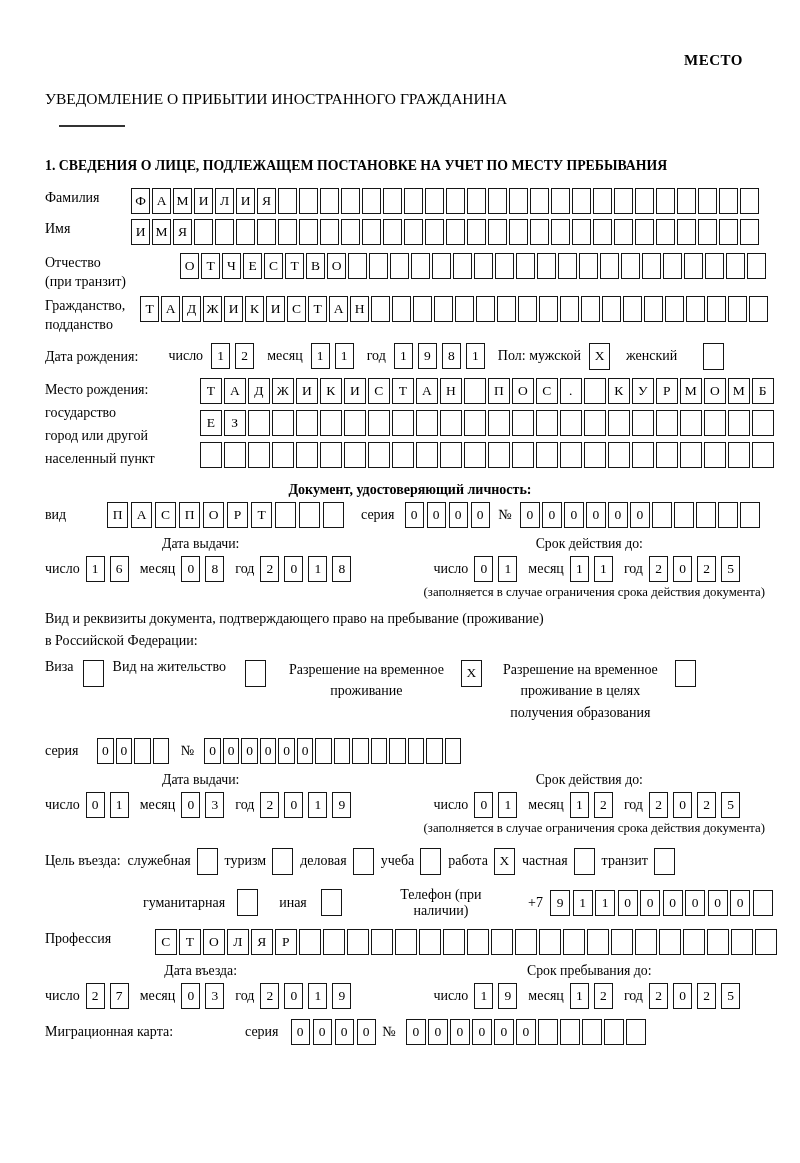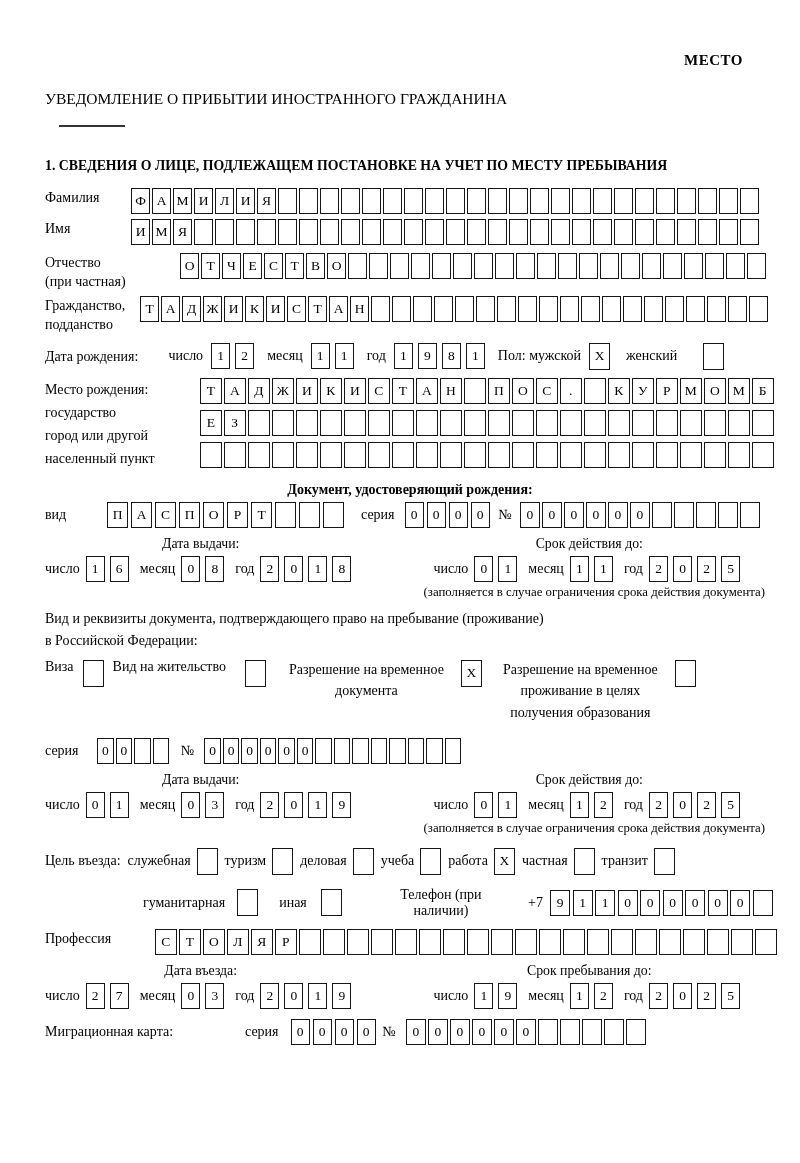--- a/index.html
+++ b/index.html
@@ -155,21 +155,21 @@
         <span class="bx"></span>
         <span class="bx"></span>
         <span class="bx"></span>
         <span class="bx"></span>
       </span>
   </div>
 
   <div class="row mt8">
     <span class="lab w135">
       <span>Отчество</span><br>
-      <span>(при частная)</span>
+      <span>(при транзит)</span>
     </span>
     <span class="cells c28">
         <span class="bx">О</span>
         <span class="bx">Т</span>
         <span class="bx">Ч</span>
         <span class="bx">Е</span>
         <span class="bx">С</span>
         <span class="bx">Т</span>
         <span class="bx">В</span>
         <span class="bx">О</span>
@@ -347,21 +347,21 @@
           <span class="bx"></span>
           <span class="bx"></span>
           <span class="bx"></span>
           <span class="bx"></span>
           <span class="bx"></span>
           <span class="bx"></span>
         </span>
     </span>
   </div>
 
-  <div class="doc-hdr">Документ, удостоверяющий рождения:</div>
+  <div class="doc-hdr">Документ, удостоверяющий личность:</div>
 
   <div class="row mt4" style="align-items:center;">
     <span class="lab w62">вид</span>
     <span class="cells c10">
         <span class="bx">П</span>
         <span class="bx">А</span>
         <span class="bx">С</span>
         <span class="bx">П</span>
         <span class="bx">О</span>
         <span class="bx">Р</span>
@@ -450,21 +450,21 @@
     <span>Виза</span>
     <span class="cells ccb">
         <span class="bx"></span>
       </span>
     <span style="margin-left:0;">Вид на жительство</span>
     <span class="cells ccb" style="margin-left:10px;">
         <span class="bx"></span>
       </span>
     <span class="opt-center" style="margin-left:14px;">
       <span>Разрешение на временное</span><br>
-      <span>документа</span>
+      <span>проживание</span>
     </span>
     <span class="cells ccb" style="margin-left:8px;">
         <span class="bx">X</span>
       </span>
     <span class="opt-center" style="margin-left:12px;">
       <span>Разрешение на временное</span><br>
       <span>проживание в целях</span><br>
       <span>получения образования</span>
     </span>
     <span class="cells ccb" style="margin-left:8px;">

